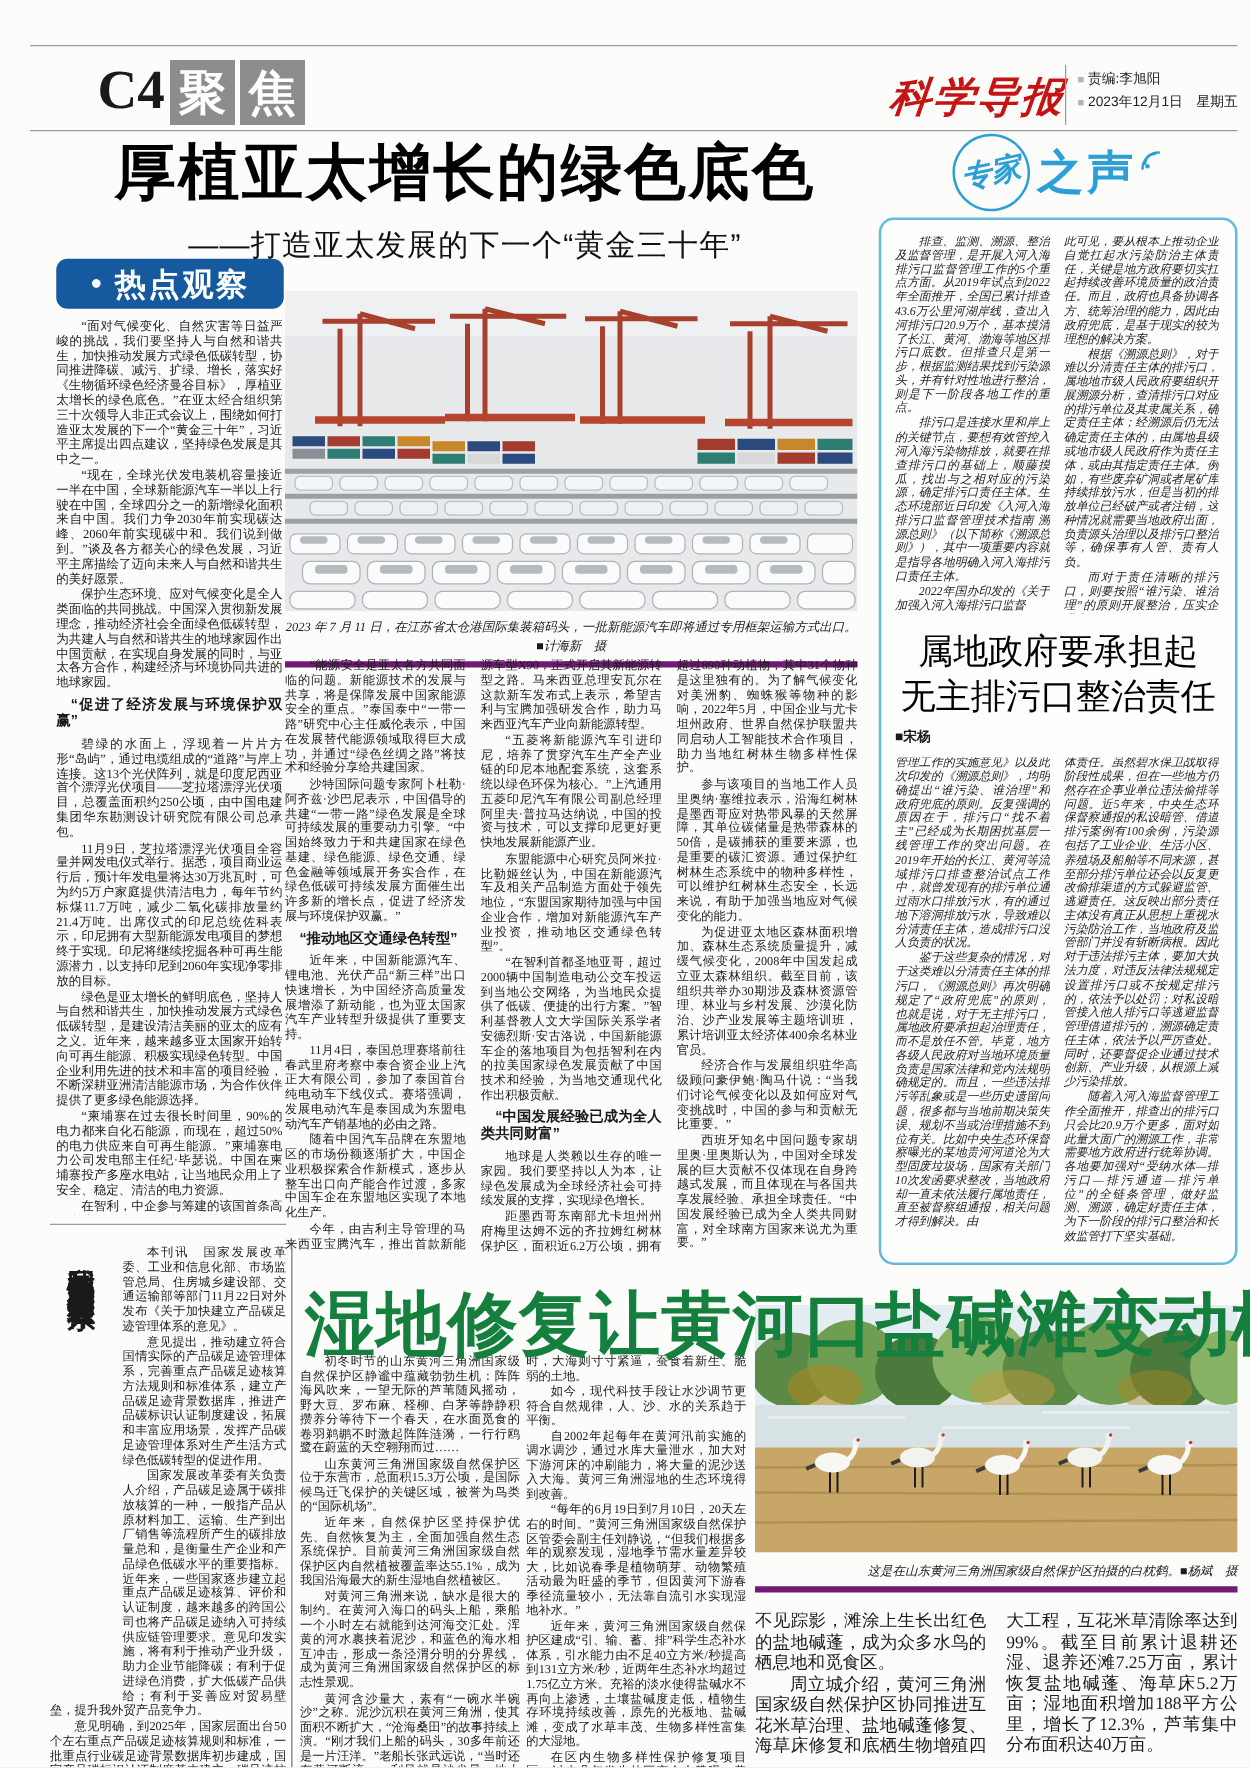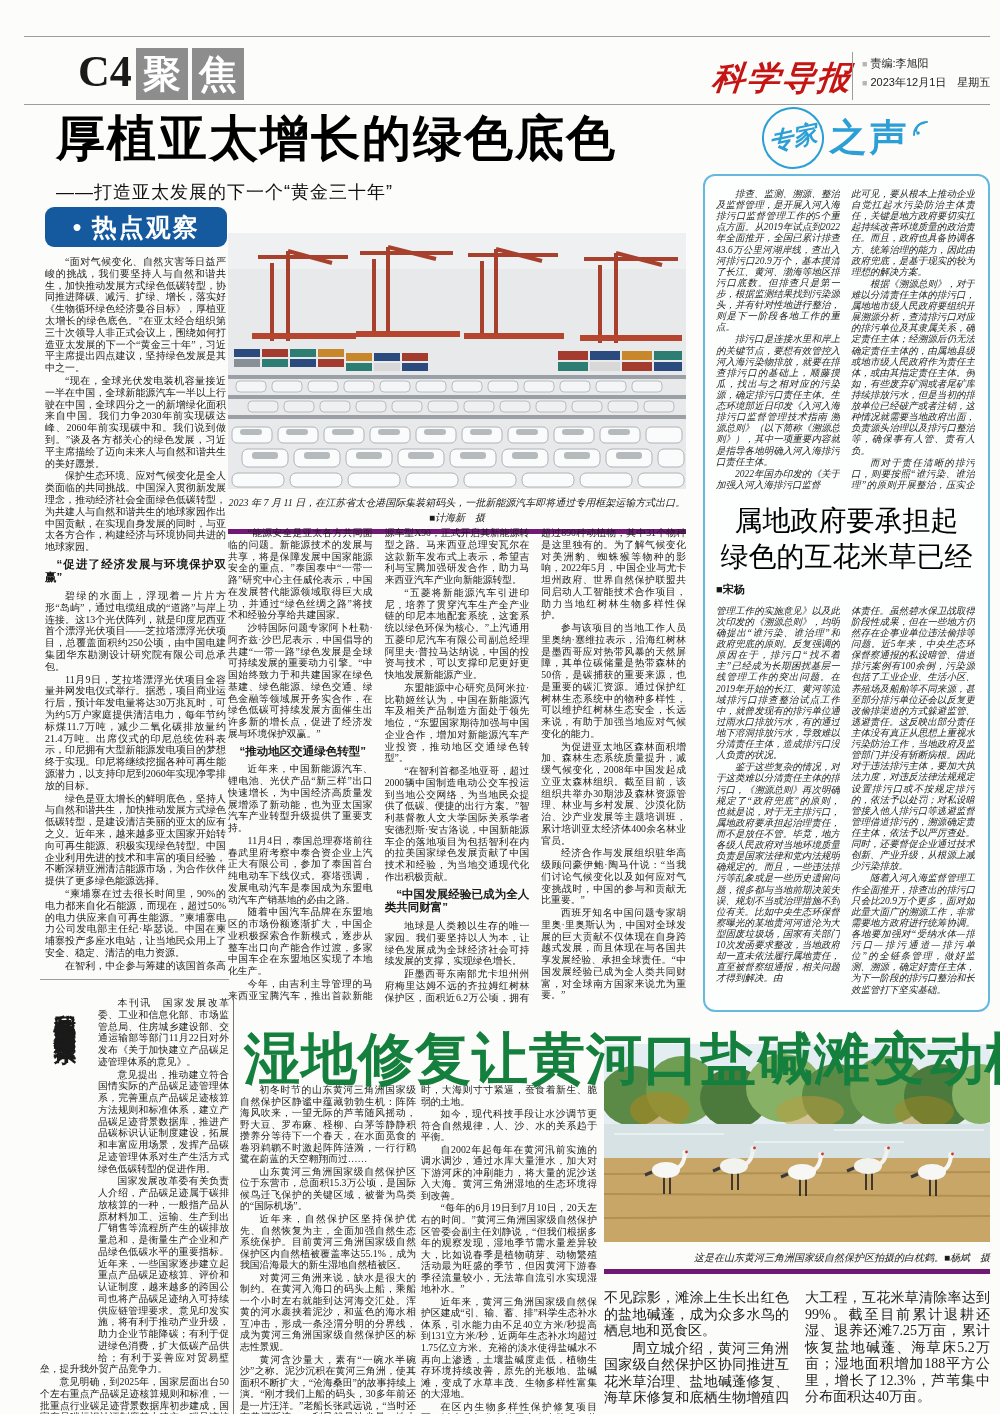--- a/index.html
+++ b/index.html
@@ -14,23 +14,23 @@
   .section-blocks{display:flex;gap:4px;}
   .section-block{width:52px;height:52px;background:#8d8d8d;color:#fff;font-family:"Liberation Sans",sans-serif;
         font-weight:bold;font-size:38px;display:flex;align-items:center;justify-content:center;}
   .paper-logo{font-size:33px;font-weight:bold;font-style:italic;color:#c41414;
         font-family:"Liberation Serif",serif;transform:skewX(-6deg);letter-spacing:2px;}
   .issue-info{font-family:"Liberation Sans",sans-serif;font-size:11px;color:#222;line-height:1.0;}
   .issue-info .sq{color:#b5b5b5;font-size:9px;margin-right:3px;}
   .issue-info div{margin-bottom:8px;}
 
   
-  .main-head{ font-family:"Liberation Sans",sans-serif;}
+  .main-head{ text-align:center;font-family:"Liberation Sans",sans-serif;}
   .main-head h1{margin:0;font-size:49px;letter-spacing:2px;line-height:1.1;font-weight:bold;color:#000;}
-  .main-head .deck{margin-top:14px;font-size:18px;letter-spacing:1px;color:#111;}
+  .main-head .deck{margin-top:14px;font-size:24px;letter-spacing:1px;color:#111;}
 
   .badge{background:#15599f;color:#fff;border-radius:9px;display:flex;align-items:center;justify-content:center;
         gap:8px;font-family:"Liberation Sans",sans-serif;font-weight:bold;font-size:25px;letter-spacing:2px;}
   .badge .dot{font-size:16px;}
 
   
   .newscol{font-size:10px;line-height:1.18;text-align:justify;overflow:hidden;}
   .tx-p{text-indent:2em;text-align:justify;margin:0 0 1px 0;}
   .tx-cont{text-align:justify;margin:0 0 1px 0;}
   .tx-sub{font-weight:bold;font-family:"Liberation Sans",sans-serif;font-size:11.5px;margin:5px 0;text-indent:1em;}
@@ -275,21 +275,21 @@
           <div class="tx-p">2022年国办印发的《关于加强入河入海排污口监督</div>
         </div>
       <div class="ex-col" style="height:302px;">
           <div class="tx-cont">此可见，要从根本上推动企业自觉扛起水污染防治主体责任，关键是地方政府要切实扛起持续改善环境质量的政治责任。而且，政府也具备协调各方、统筹治理的能力，因此由政府兜底，是基于现实的较为理想的解决方案。</div>
           <div class="tx-p">根据《溯源总则》，对于难以分清责任主体的排污口，属地地市级人民政府要组织开展溯源分析，查清排污口对应的排污单位及其隶属关系，确定责任主体；经溯源后仍无法确定责任主体的，由属地县级或地市级人民政府作为责任主体，或由其指定责任主体。例如，有些废弃矿洞或者尾矿库持续排放污水，但是当初的排放单位已经破产或者注销，这种情况就需要当地政府出面，负责源头治理以及排污口整治等，确保事有人管、责有人负。</div>
           <div class="tx-p">而对于责任清晰的排污口，则要按照“谁污染、谁治理”的原则开展整治，压实企业主</div>
         </div>
     </div>
     <div class="ex-head">
       <div>属地政府要承担起</div>
-      <div>绿色的互花米草已经</div>
+      <div>无主排污口整治责任</div>
     </div>
     <div class="ex-byline">■宋杨</div>
     <div class="ex-row" style="height:392px;">
       <div class="ex-col" style="height:392px;">
           <div class="tx-cont">管理工作的实施意见》以及此次印发的《溯源总则》，均明确提出“谁污染、谁治理”和政府兜底的原则。反复强调的原因在于，排污口“找不着主”已经成为长期困扰基层一线管理工作的突出问题。在2019年开始的长江、黄河等流域排污口排查整治试点工作中，就曾发现有的排污单位通过雨水口排放污水，有的通过地下溶洞排放污水，导致难以分清责任主体，造成排污口没人负责的状况。</div>
           <div class="tx-p">鉴于这些复杂的情况，对于这类难以分清责任主体的排污口，《溯源总则》再次明确规定了“政府兜底”的原则，也就是说，对于无主排污口，属地政府要承担起治理责任，而不是放任不管。毕竟，地方各级人民政府对当地环境质量负责是国家法律和党内法规明确规定的。而且，一些违法排污等乱象或是一些历史遗留问题，很多都与当地前期决策失误、规划不当或治理措施不到位有关。比如中央生态环保督察曝光的某地贵河河道沦为大型固废垃圾场，国家有关部门10次发函要求整改，当地政府却一直未依法履行属地责任，直至被督察组通报，相关问题才得到解决。由</div>
         </div>
       <div class="ex-col" style="height:392px;">
           <div class="tx-cont">体责任。虽然碧水保卫战取得阶段性成果，但在一些地方仍然存在企事业单位违法偷排等问题。近5年来，中央生态环保督察通报的私设暗管、借道排污案例有100余例，污染源包括了工业企业、生活小区、养殖场及船舶等不同来源，甚至部分排污单位还会以反复更改偷排渠道的方式躲避监管、逃避责任。这反映出部分责任主体没有真正从思想上重视水污染防治工作，当地政府及监管部门并没有斩断病根。因此对于违法排污主体，要加大执法力度，对违反法律法规规定设置排污口或不按规定排污的，依法予以处罚；对私设暗管接入他人排污口等逃避监督管理借道排污的，溯源确定责任主体，依法予以严厉查处。同时，还要督促企业通过技术创新、产业升级，从根源上减少污染排放。</div>
           <div class="tx-p">随着入河入海监督管理工作全面推开，排查出的排污口只会比20.9万个更多，面对如此量大面广的溯源工作，非常需要地方政府进行统筹协调。各地要加强对“受纳水体—排污口—排污通道—排污单位”的全链条管理，做好监测、溯源，确定好责任主体，为下一阶段的排污口整治和长效监管打下坚实基础。</div>

